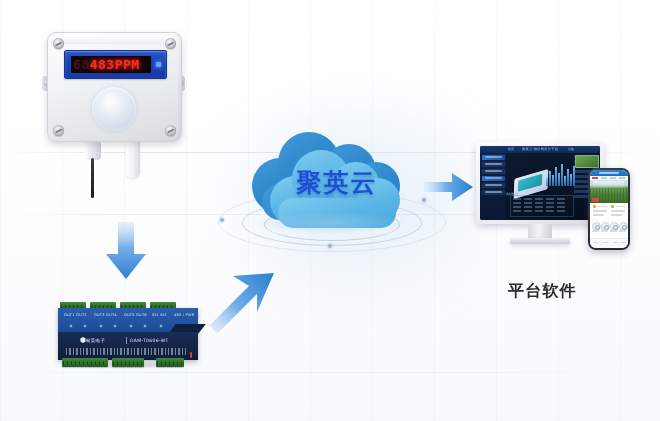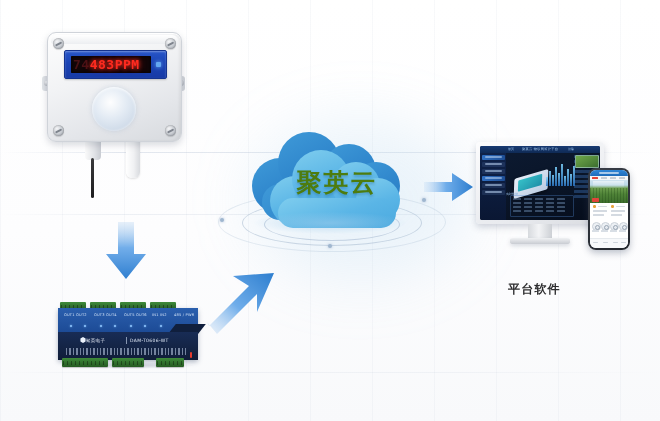--- a/index.html
+++ b/index.html
@@ -125,21 +125,21 @@
   .orbit.o3{left:-18px;top:66px;width:226px;height:58px;border-color:rgba(165,185,208,.28);}
   .node{position:absolute;width:4px;height:4px;border-radius:50%;background:#9fb6cf;
     box-shadow:0 0 3px rgba(150,175,205,.8);}
   .cloud-back{position:absolute;left:16px;top:2px;width:150px;height:94px;}
   .cb{position:absolute;border-radius:50%;
      background:linear-gradient(150deg,#3f9ad8 0%,#2f86cc 55%,#2a7cc2 100%);}
   .cloud-front{position:absolute;left:34px;top:22px;width:132px;height:80px;}
   .cf{position:absolute;border-radius:50%;
      background:linear-gradient(160deg,#7fcdee 0%,#5ab5e6 55%,#4ba9df 100%);}
   .cloud-text{position:absolute;left:40px;top:40px;width:122px;text-align:center;
-     color:#4d7c0f;font-size:25px;font-weight:700;letter-spacing:2px;
+     color:#1d4ed8;font-size:25px;font-weight:700;letter-spacing:2px;
      text-shadow:0 2px 3px rgba(25,90,140,.38);}
   .cloud-glow{position:absolute;left:18px;top:86px;width:152px;height:22px;border-radius:50%;
      background:radial-gradient(ellipse at center,rgba(160,205,235,.55),rgba(160,205,235,0) 72%);}
 
   
   #platform{position:absolute;left:476px;top:142px;width:170px;height:130px;}
   .mon-frame{position:absolute;left:0;top:0;width:128px;height:82px;border-radius:4px;
     background:linear-gradient(160deg,#fcfcfd,#e9ebef 70%,#d9dbe0);
     padding:4px;box-sizing:border-box;
     box-shadow:0 3px 7px rgba(70,85,110,.25);}
@@ -218,21 +218,21 @@
     background:#cdd4dc;text-decoration:none;}
 
   
   .arrow{position:absolute;}
   .arrow svg{display:block;}
 
   
   #cap-sensor{left:47px;top:180px;font-size:18px;}
   #cap-host{left:53px;top:396px;font-size:16px;}
   #cap-cloud{left:271px;top:250px;font-size:15px;}
-  #cap-platform{left:508px;top:281px;font-size:12px;}
+  #cap-platform{left:508px;top:281px;font-size:16px;}
 </style>
 </head>
 <body>
 
 <div id="stage">
 
   <div class="bg-base"></div>
   <div class="bg-vlines"></div>
   <div class="bg-hline" style="top:152px;"></div>
   <div class="bg-hline" style="top:214px;opacity:.6;"></div>
@@ -253,21 +253,21 @@
 
     <div class="sens-body">
       <div class="sens-top-lip"></div>
       <div class="screw tl"></div>
       <div class="screw tr"></div>
       <div class="screw bl"></div>
       <div class="screw br"></div>
 
       <div class="led-panel">
         <div class="led-screen">
-          <span class="seg dim">74</span>
+          <span class="seg dim">68</span>
             <span class="seg on">483</span>
             <span class="seg on">PPM</span>
         </div>
         <div class="led-dot"></div>
       </div>
 
       <div class="sens-lens"></div>
     </div>
   </div>
 

